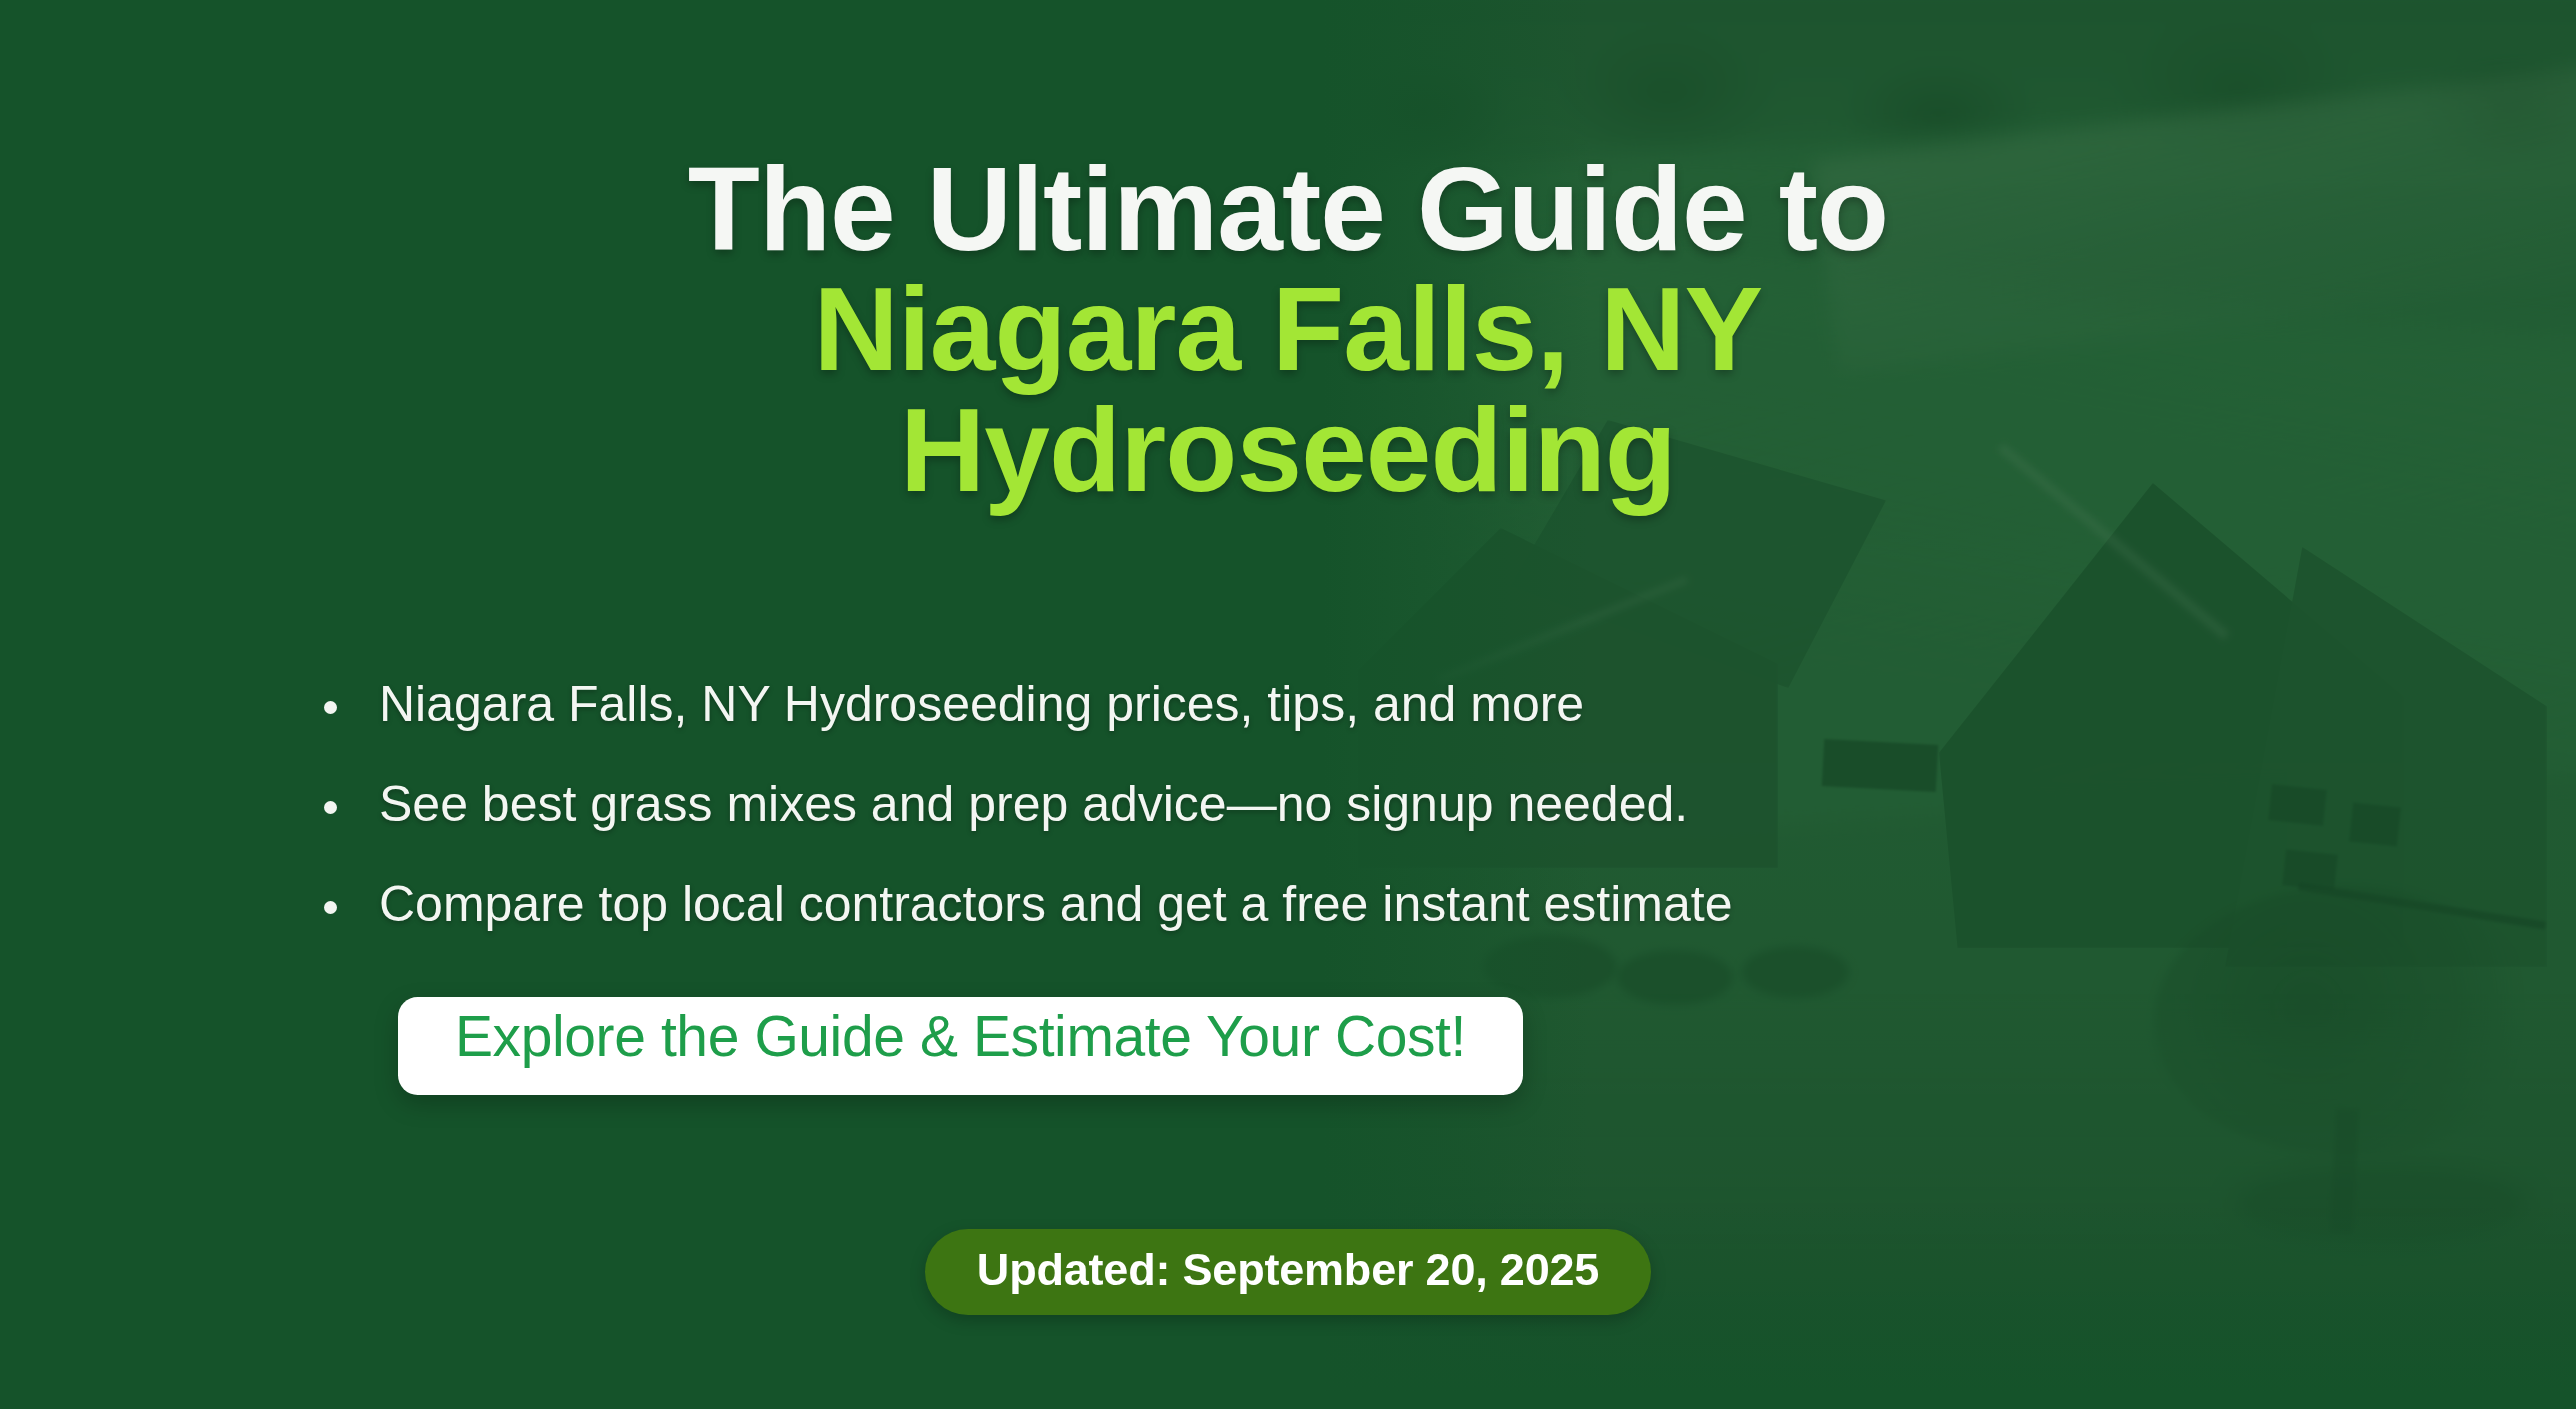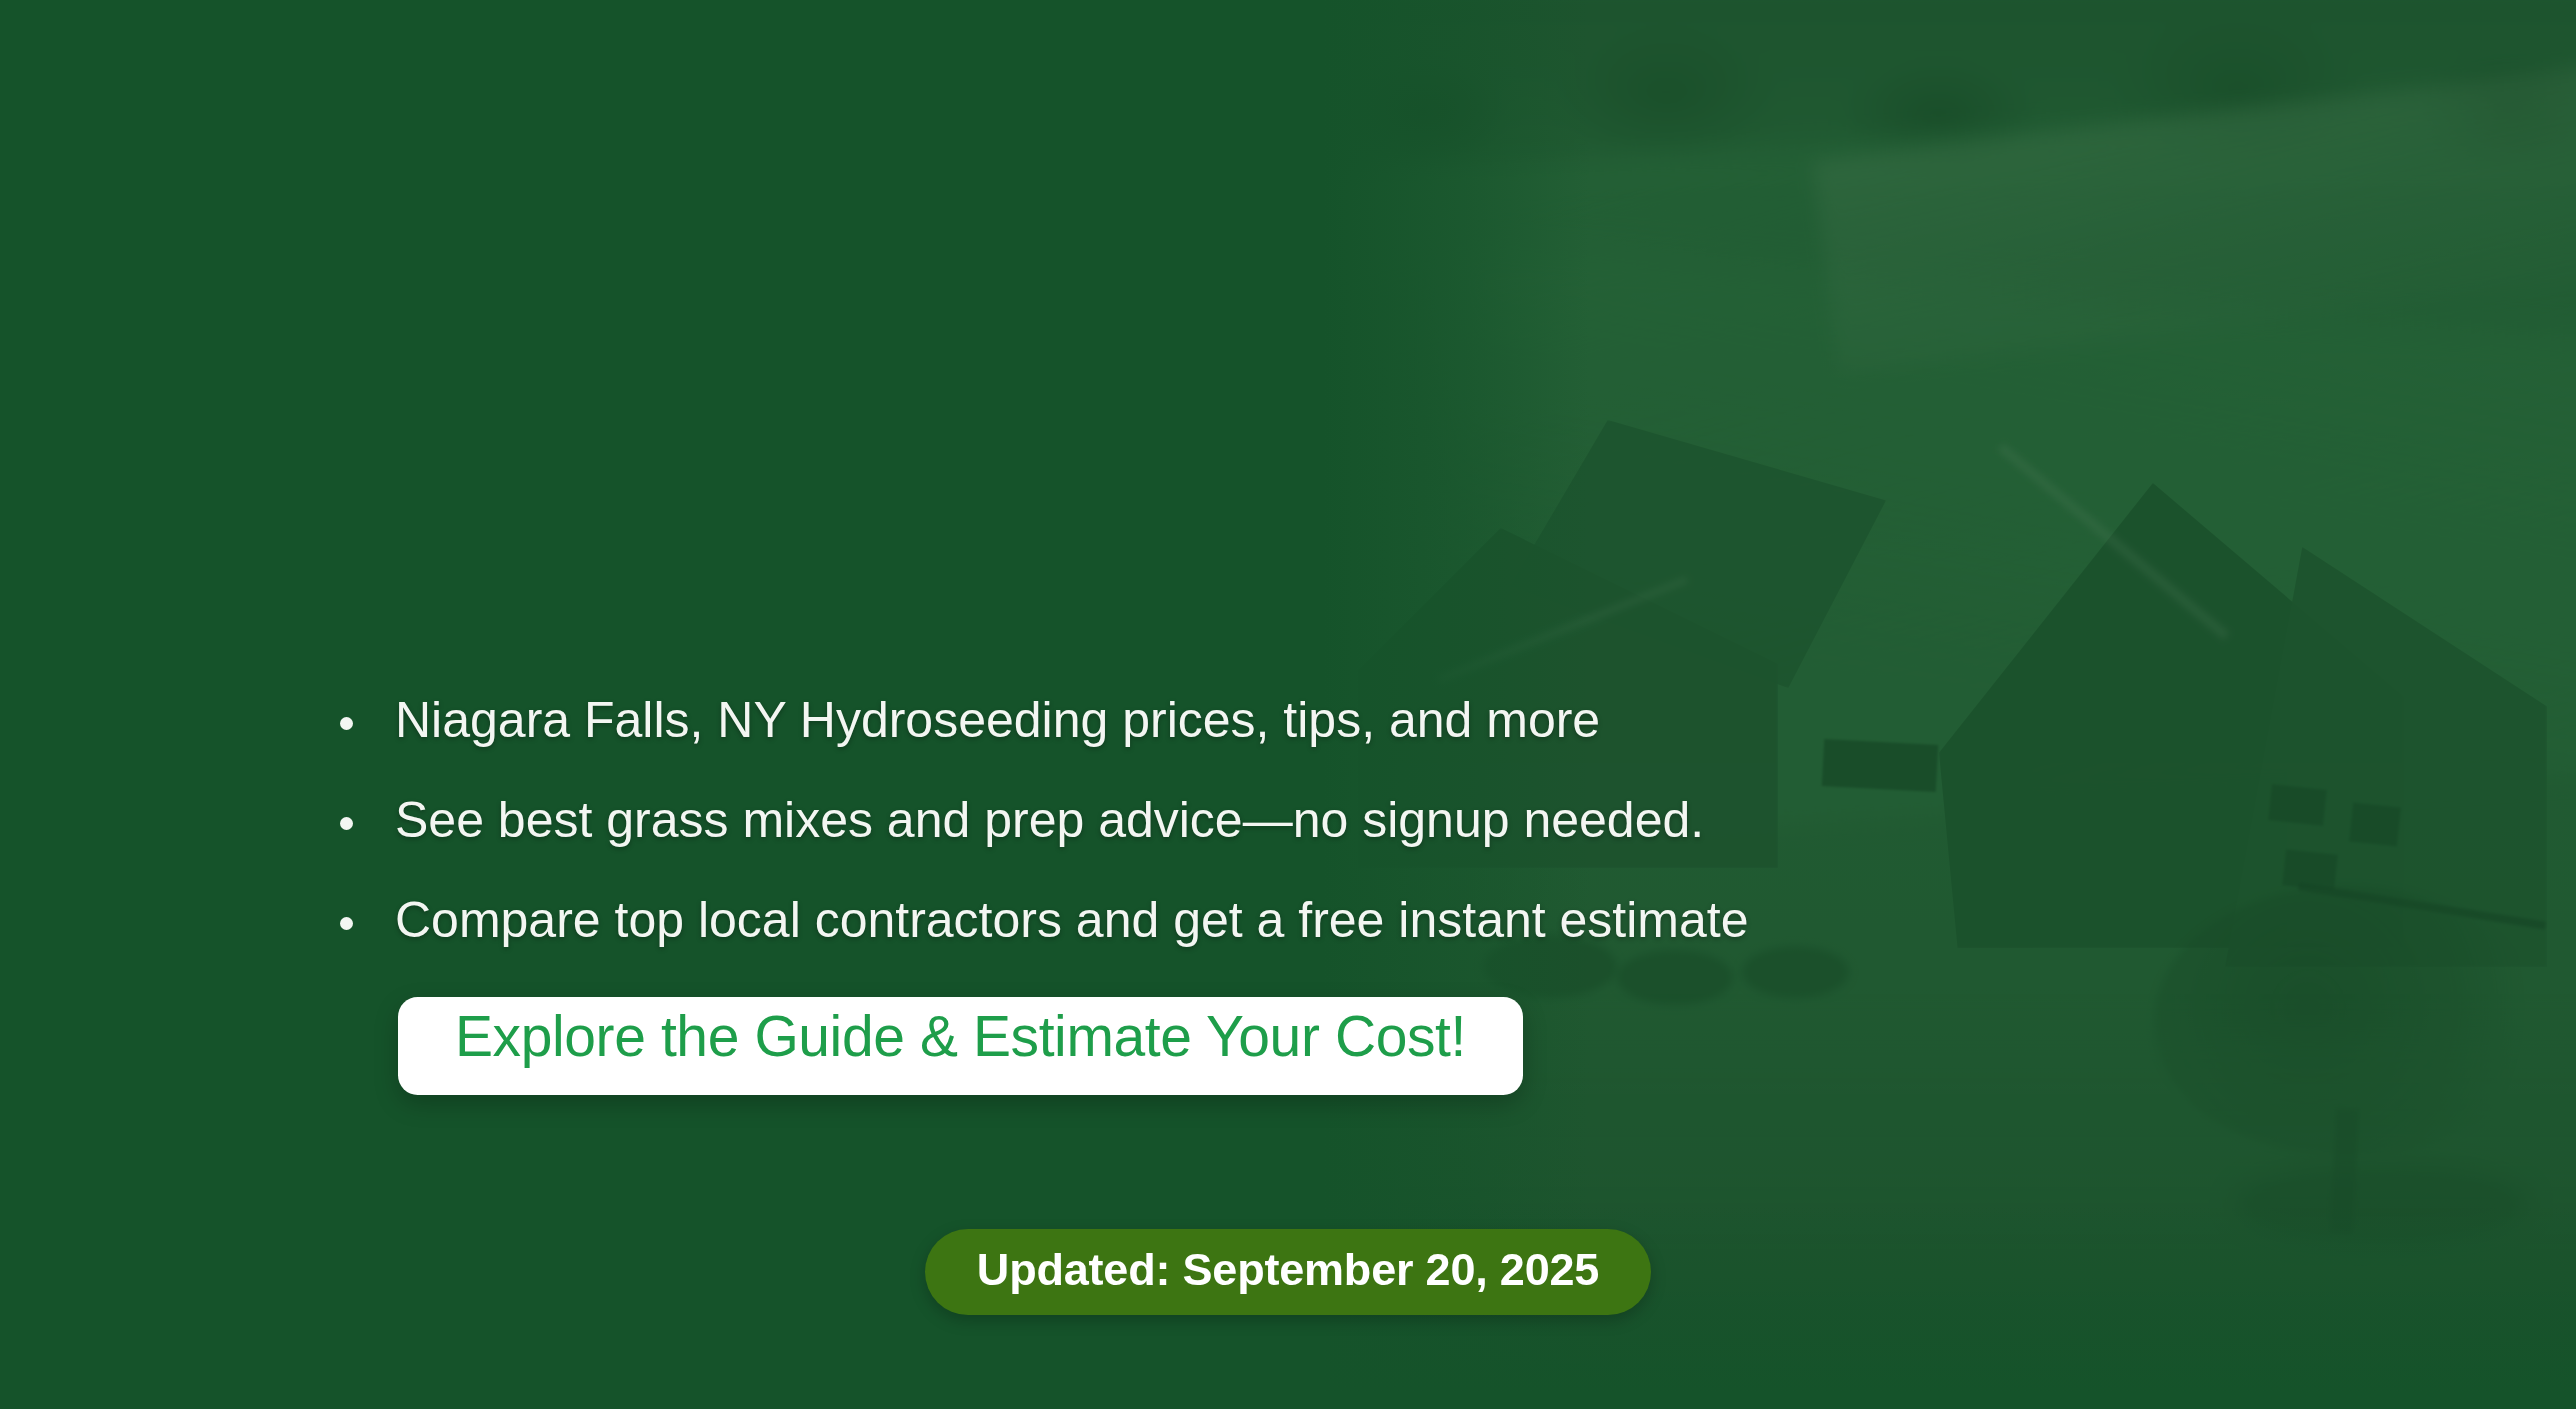--- a/index.html
+++ b/index.html
@@ -203,21 +203,21 @@
     text-shadow: 0 3.6px 9px rgba(0,0,0,.28);
   }
   .headline .accent { color: #a3e635; display: block; }
   .headline .lead { display: block; }
 
   .bullets {
     position: absolute;
     top: 676px;
     left: 324px;
     list-style: none;
-    margin: 16px;
+    margin: 0;
     padding: 0;
   }
   .bullets li {
     position: relative;
     padding-left: 55px;
     margin-bottom: 44px;
     font-size: 50px;
     line-height: 1.12;
     color: #f3f6f2;
     font-weight: 400;
@@ -313,20 +313,25 @@
 
     <div class="photo-layer tl-foreground"></div>
 
     <div class="photo-tint"></div>
     <div class="photo-fade-left"></div>
     <div class="photo-fade-bottom"></div>
   </div>
 
   <div class="content">
 
+    <h1 class="headline">
+      <span class="lead">The Ultimate Guide to</span>
+      <span class="accent">Niagara Falls, NY</span>
+      <span class="accent">Hydroseeding</span>
+    </h1>
 
     <ul class="bullets">
       <li>
         <span class="bullet-dot"></span>
         <span>Niagara Falls, NY Hydroseeding prices, tips, and more</span>
       </li>
       <li>
         <span class="bullet-dot"></span>
         <span>See best grass mixes and prep advice—no signup needed.</span>
       </li>

